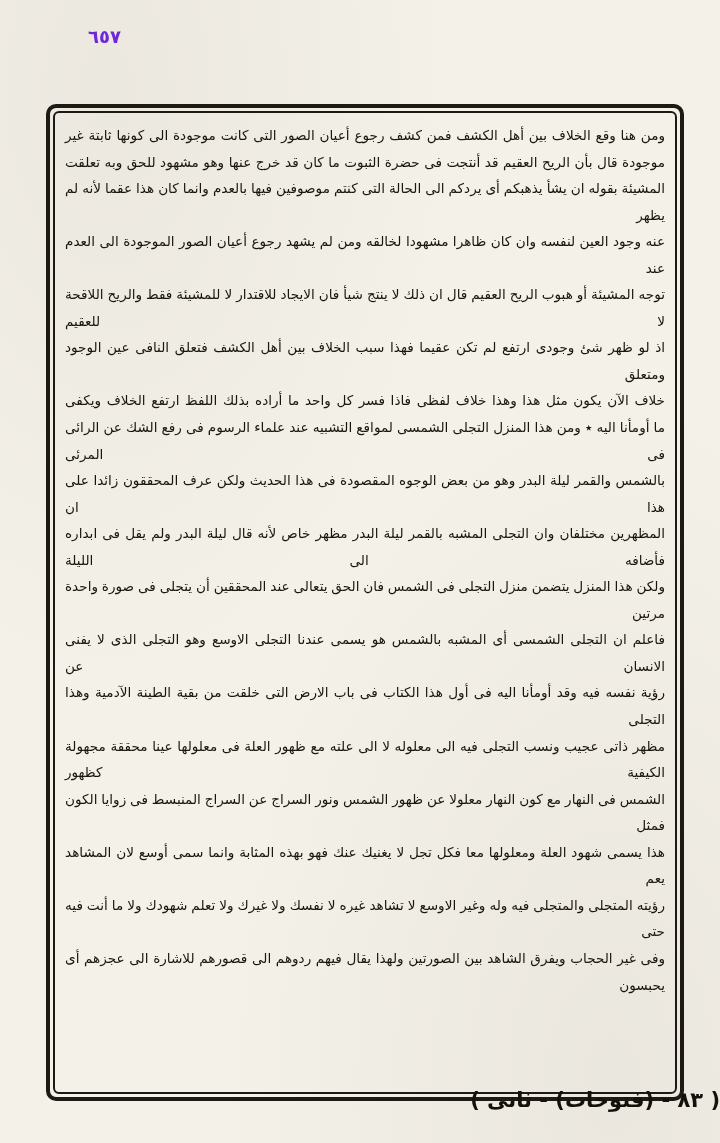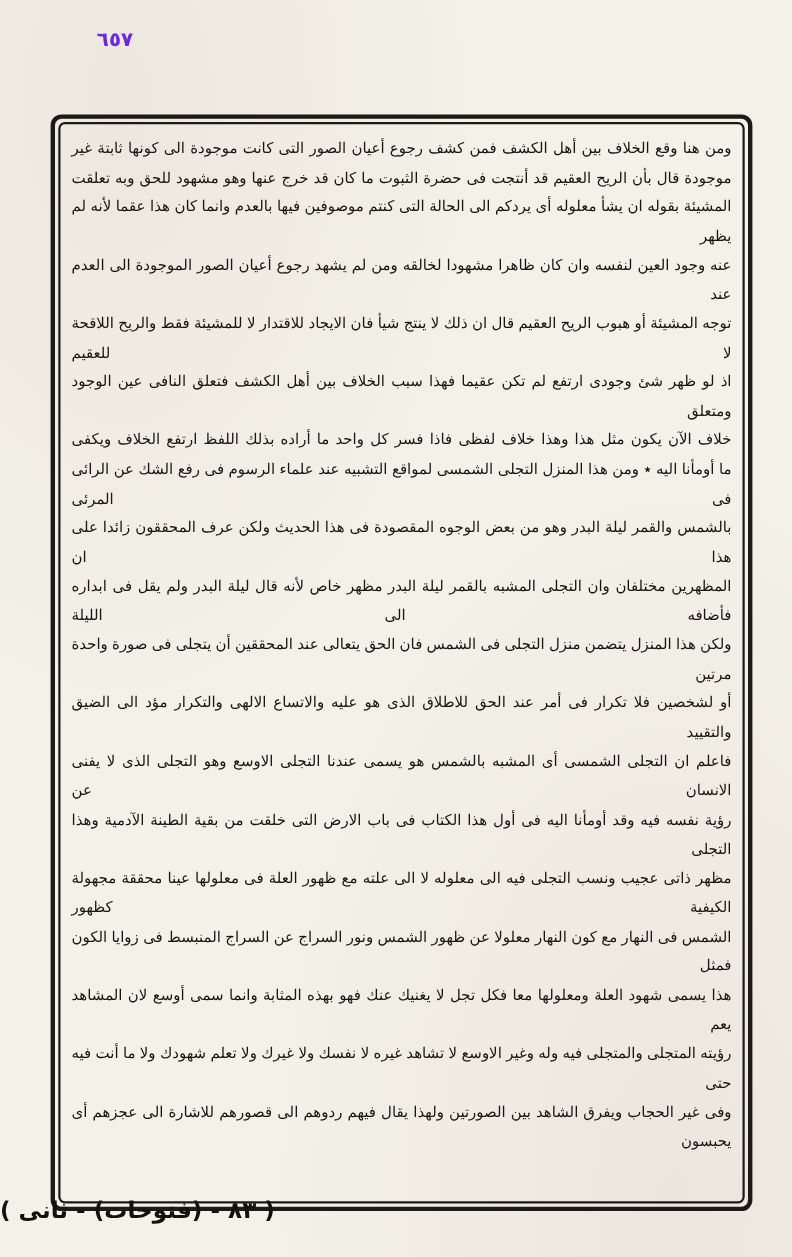--- a/index.html
+++ b/index.html
@@ -55,48 +55,47 @@
     word-spacing: -0.5px;
     white-space: normal;
   }
   .text-line:last-child {
     text-align-last: auto;
   }
   .footer {
     position: absolute;
     top: 1088px; left: 0;
     width: 100%;
-    text-align: left;
+    text-align: right;
     direction: rtl;
     font-size: 21px;
     font-weight: bold;
     color: #14110d;
     letter-spacing: 1px;
   }
 </style>
 </head>
 <body>
 
 <div class="page-number">٦٥٧</div>
 
 <div class="frame">
   <div class="frame-inner">
     <div>
         <div class="text-line">ومن هنا وقع الخلاف بين أهل الكشف فمن كشف رجوع أعيان الصور التى كانت موجودة الى كونها ثابتة غير</div>
         <div class="text-line">موجودة قال بأن الريح العقيم قد أنتجت فى حضرة الثبوت ما كان قد خرج عنها وهو مشهود للحق وبه تعلقت</div>
-        <div class="text-line">المشيئة بقوله ان يشأ معلوله أى يردكم الى الحالة التى كنتم موصوفين فيها بالعدم وانما كان هذا عقما لأنه لم يظهر</div>
+        <div class="text-line">المشيئة بقوله ان يشأ يذهبكم أى يردكم الى الحالة التى كنتم موصوفين فيها بالعدم وانما كان هذا عقما لأنه لم يظهر</div>
         <div class="text-line">عنه وجود العين لنفسه وان كان ظاهرا مشهودا لخالقه ومن لم يشهد رجوع أعيان الصور الموجودة الى العدم عند</div>
         <div class="text-line">توجه المشيئة أو هبوب الريح العقيم قال ان ذلك لا ينتج شيأ فان الايجاد للاقتدار لا للمشيئة فقط والريح اللاقحة لا للعقيم</div>
         <div class="text-line">اذ لو ظهر شئ وجودى ارتفع لم تكن عقيما فهذا سبب الخلاف بين أهل الكشف فتعلق النافى عين الوجود ومتعلق</div>
         <div class="text-line">خلاف الآن يكون مثل هذا وهذا خلاف لفظى فاذا فسر كل واحد ما أراده بذلك اللفظ ارتفع الخلاف ويكفى</div>
         <div class="text-line">ما أومأنا اليه ٭ ومن هذا المنزل التجلى الشمسى لمواقع التشبيه عند علماء الرسوم فى رفع الشك عن الرائى فى المرئى</div>
         <div class="text-line">بالشمس والقمر ليلة البدر وهو من بعض الوجوه المقصودة فى هذا الحديث ولكن عرف المحققون زائدا على هذا ان</div>
         <div class="text-line">المظهرين مختلفان وان التجلى المشبه بالقمر ليلة البدر مظهر خاص لأنه قال ليلة البدر ولم يقل فى ابداره فأضافه الى الليلة</div>
         <div class="text-line">ولكن هذا المنزل يتضمن منزل التجلى فى الشمس فان الحق يتعالى عند المحققين أن يتجلى فى صورة واحدة مرتين</div>
-        <div class="text-line">أو لشخصين فلا تكرار فى أمر عند الحق للاطلاق الذى هو عليه والاتساع الالهى والتكرار مؤد الى الضيق والتقييد</div>
         <div class="text-line">فاعلم ان التجلى الشمسى أى المشبه بالشمس هو يسمى عندنا التجلى الاوسع وهو التجلى الذى لا يفنى الانسان عن</div>
         <div class="text-line">رؤية نفسه فيه وقد أومأنا اليه فى أول هذا الكتاب فى باب الارض التى خلقت من بقية الطينة الآدمية وهذا التجلى</div>
         <div class="text-line">مظهر ذاتى عجيب ونسب التجلى فيه الى معلوله لا الى علته مع ظهور العلة فى معلولها عينا محققة مجهولة الكيفية كظهور</div>
         <div class="text-line">الشمس فى النهار مع كون النهار معلولا عن ظهور الشمس ونور السراج عن السراج المنبسط فى زوايا الكون فمثل</div>
         <div class="text-line">هذا يسمى شهود العلة ومعلولها معا فكل تجل لا يغنيك عنك فهو بهذه المثابة وانما سمى أوسع لان المشاهد يعم</div>
         <div class="text-line">رؤيته المتجلى والمتجلى فيه وله وغير الاوسع لا تشاهد غيره لا نفسك ولا غيرك ولا تعلم شهودك ولا ما أنت فيه حتى</div>
         <div class="text-line">وفى غير الحجاب ويفرق الشاهد بين الصورتين ولهذا يقال فيهم ردوهم الى قصورهم للاشارة الى عجزهم أى يحبسون</div>
       </div>
 
   </div>

